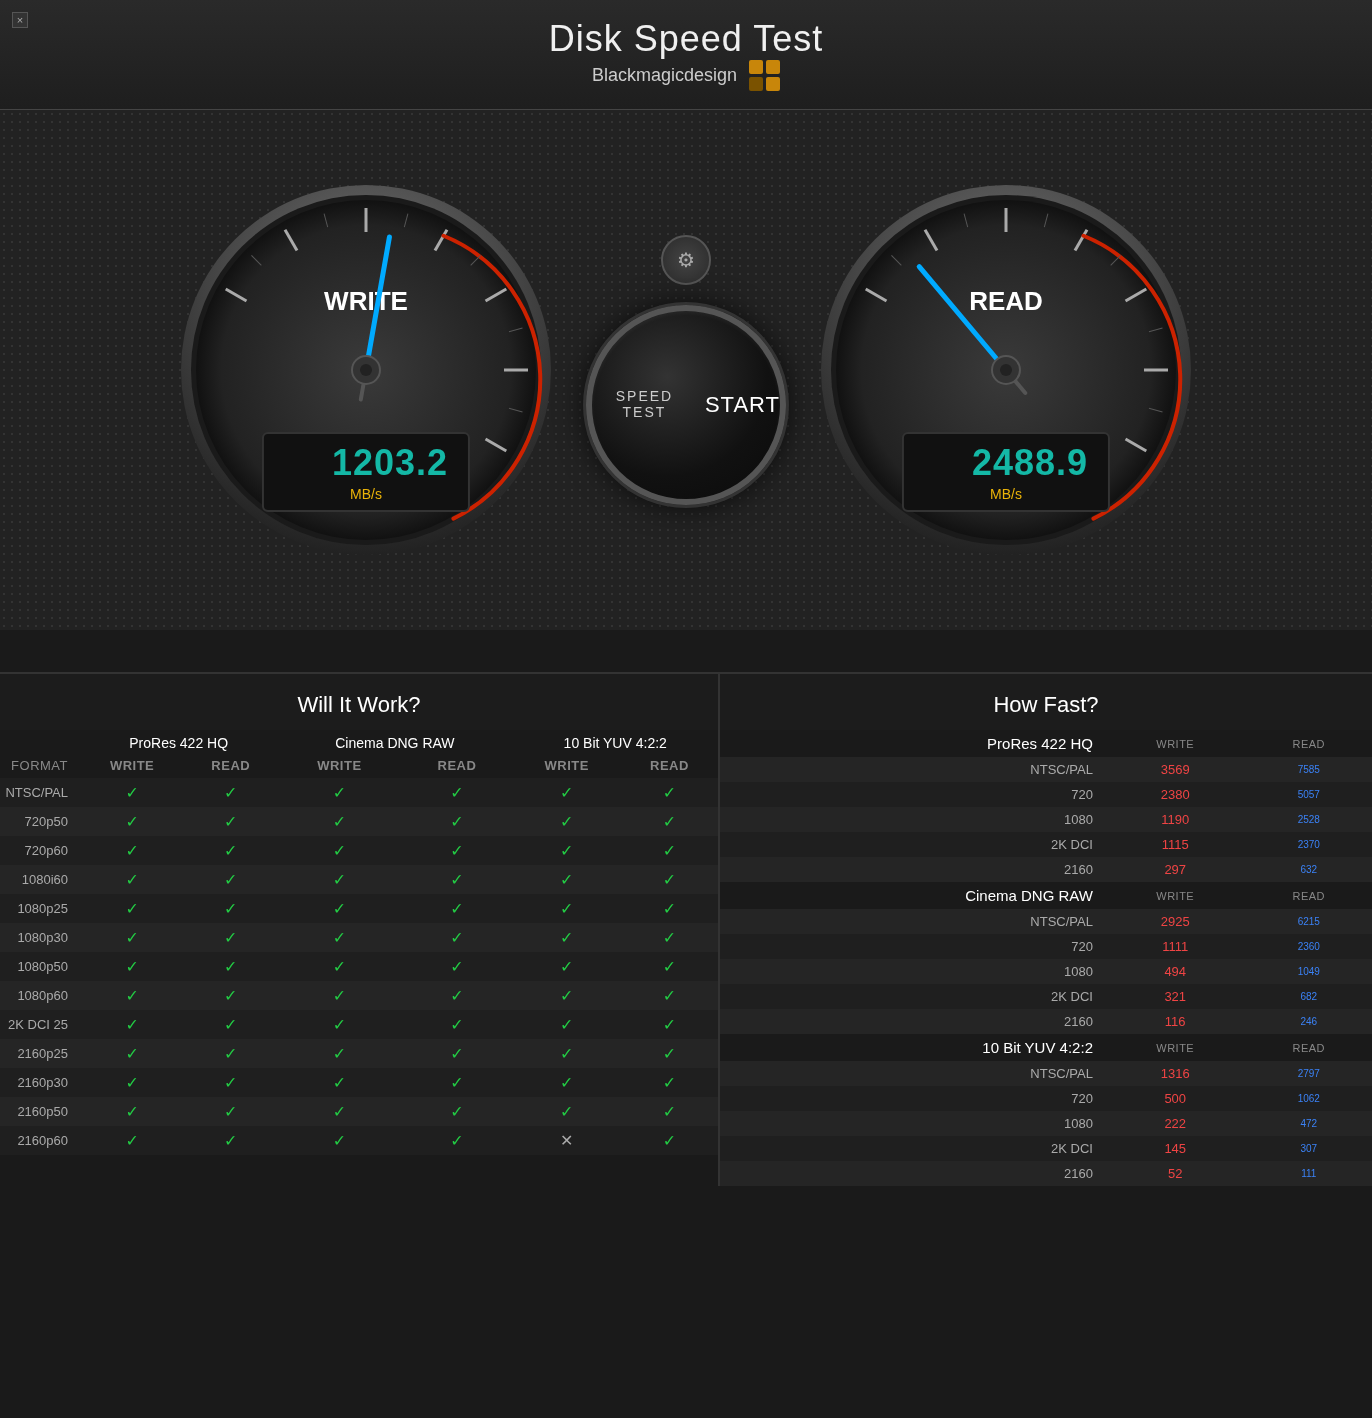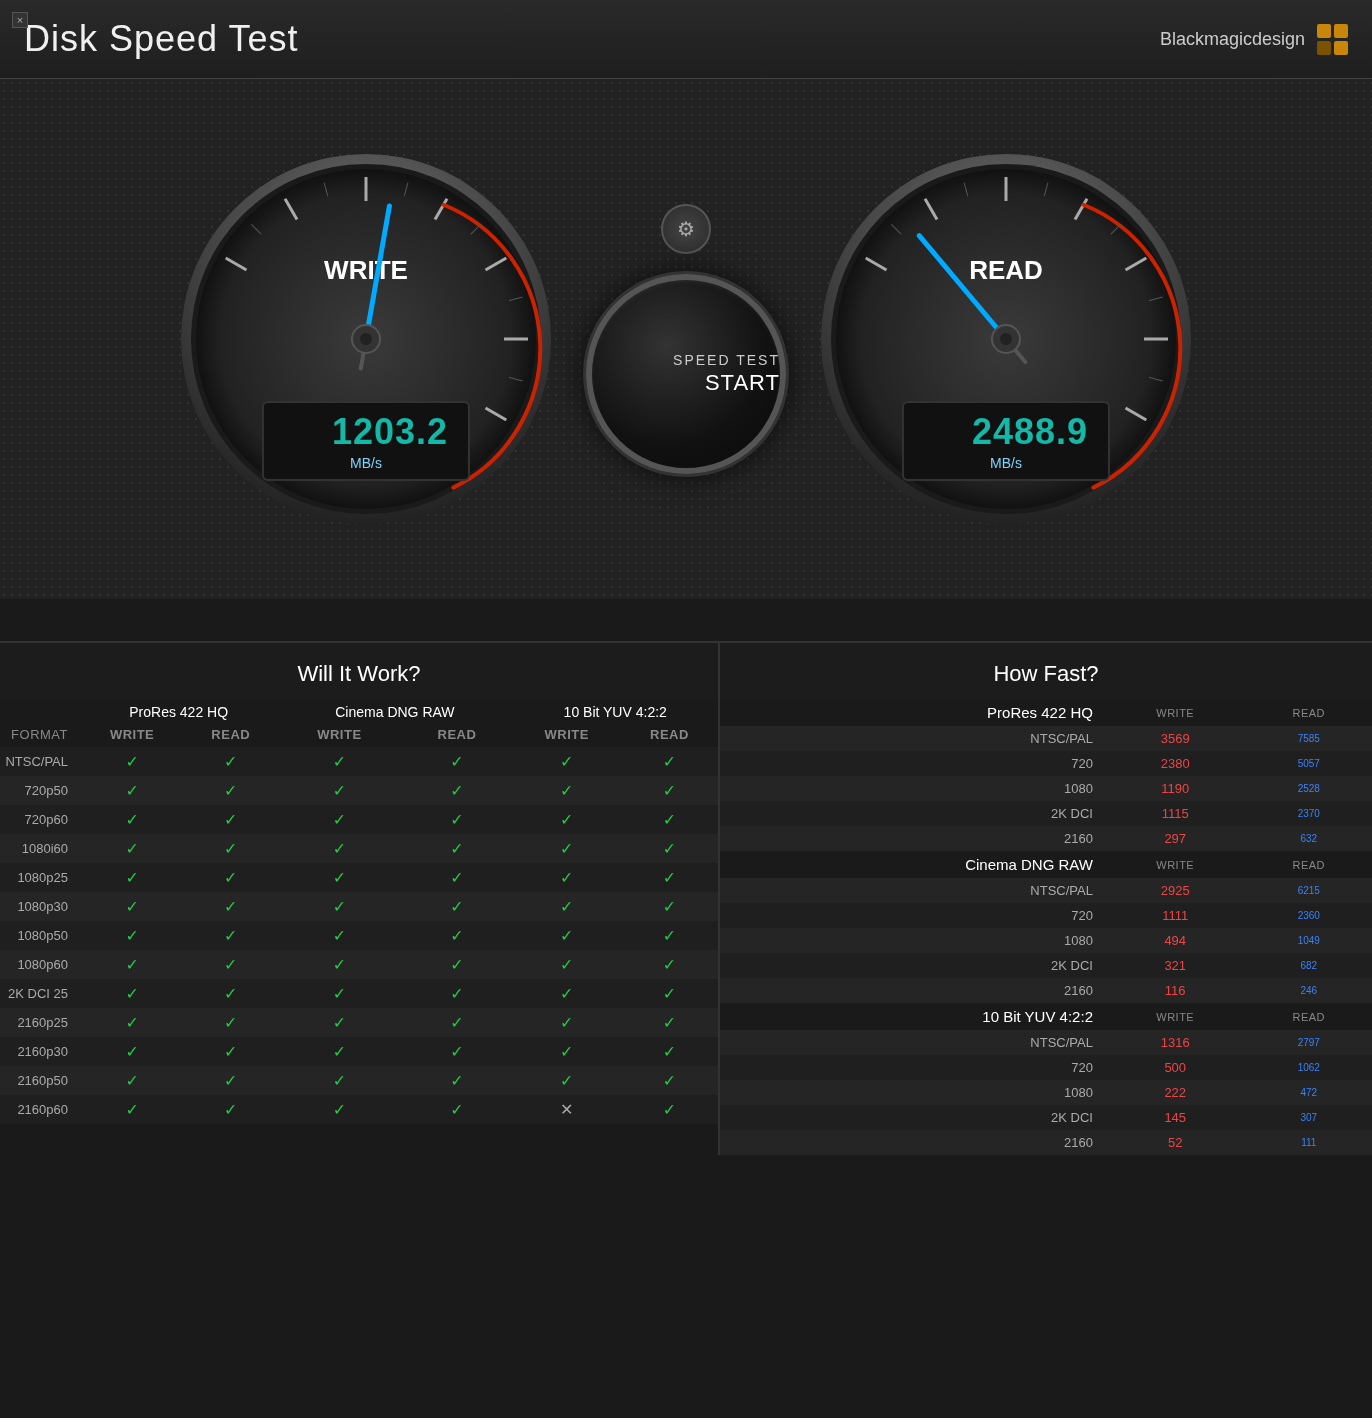--- a/index.html
+++ b/index.html
@@ -13,20 +13,21 @@
     }
 
     
     .title-bar {
       background: linear-gradient(180deg, #2a2a2a 0%, #1e1e1e 100%);
       padding: 18px 24px;
       display: flex;
       align-items: center;
       justify-content: space-between;
       border-bottom: 1px solid #444;
+      flex-direction: column;
     }
     .title-bar .app-title {
       font-size: 36px;
       font-weight: 300;
       color: #f0f0f0;
       letter-spacing: 1px;
     }
     .title-bar .brand-area {
       display: flex;
       align-items: center;
@@ -110,21 +111,21 @@
     }
     .gauge-readout .value {
       font-size: 36px;
       font-weight: bold;
       color: #14b8a6;
       letter-spacing: 1px;
       margin-left: 48px;
     }
     .gauge-readout .unit {
       font-size: 14px;
-      color: #7dd3fc;
+      color: #eab308;
       margin-top: 2px;
     }
 
     
     .center-controls {
       display: flex;
       flex-direction: column;
       align-items: center;
       gap: 20px;
       margin: 0 30px;
@@ -142,22 +143,22 @@
       color: #aaa;
       font-size: 20px;
     }
     .start-btn {
       width: 200px;
       height: 200px;
       background: radial-gradient(circle at 40% 35%, #333 0%, #111 60%, #0a0a0a 100%);
       border: 6px solid #555;
       border-radius: 50%;
       display: flex;
-      flex-direction: column;
-      align-items: flex-end;
+      flex-direction: row;
+      align-items: center;
       justify-content: center;
       cursor: pointer;
       box-shadow: 0 0 0 3px #333, 0 0 30px rgba(0,0,0,0.8), inset 0 2px 4px rgba(255,255,255,0.05);
       text-align: center;
       outline: none;
     }
     .start-btn .speed-test-label {
       font-size: 14px;
       color: #ccc;
       letter-spacing: 2px;

